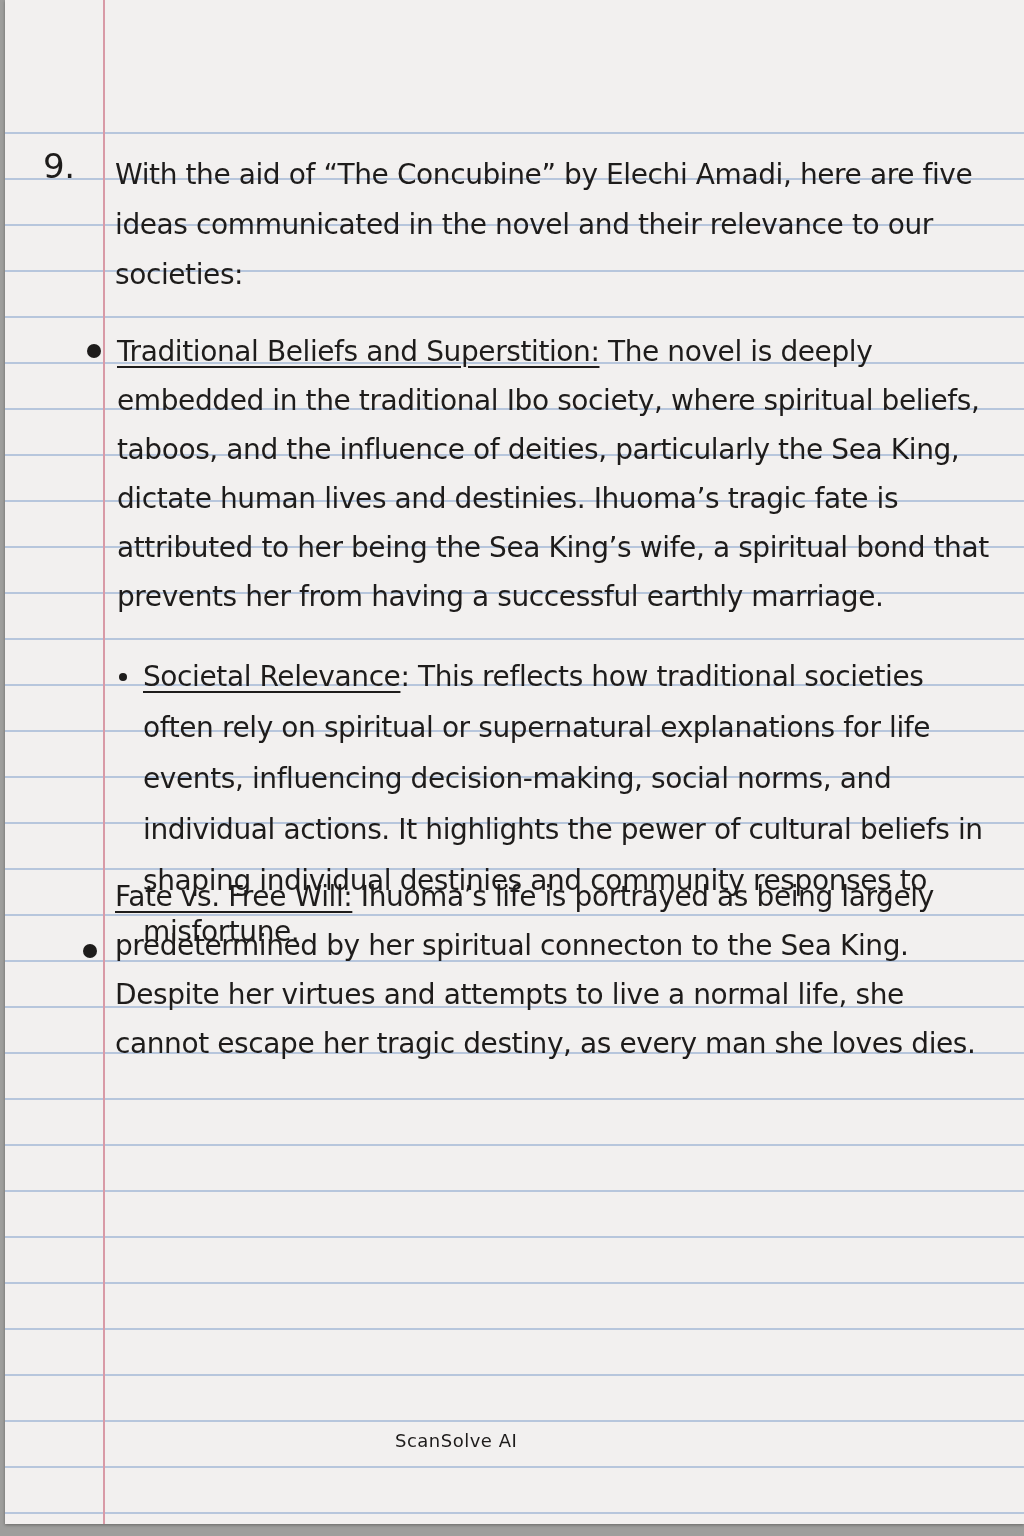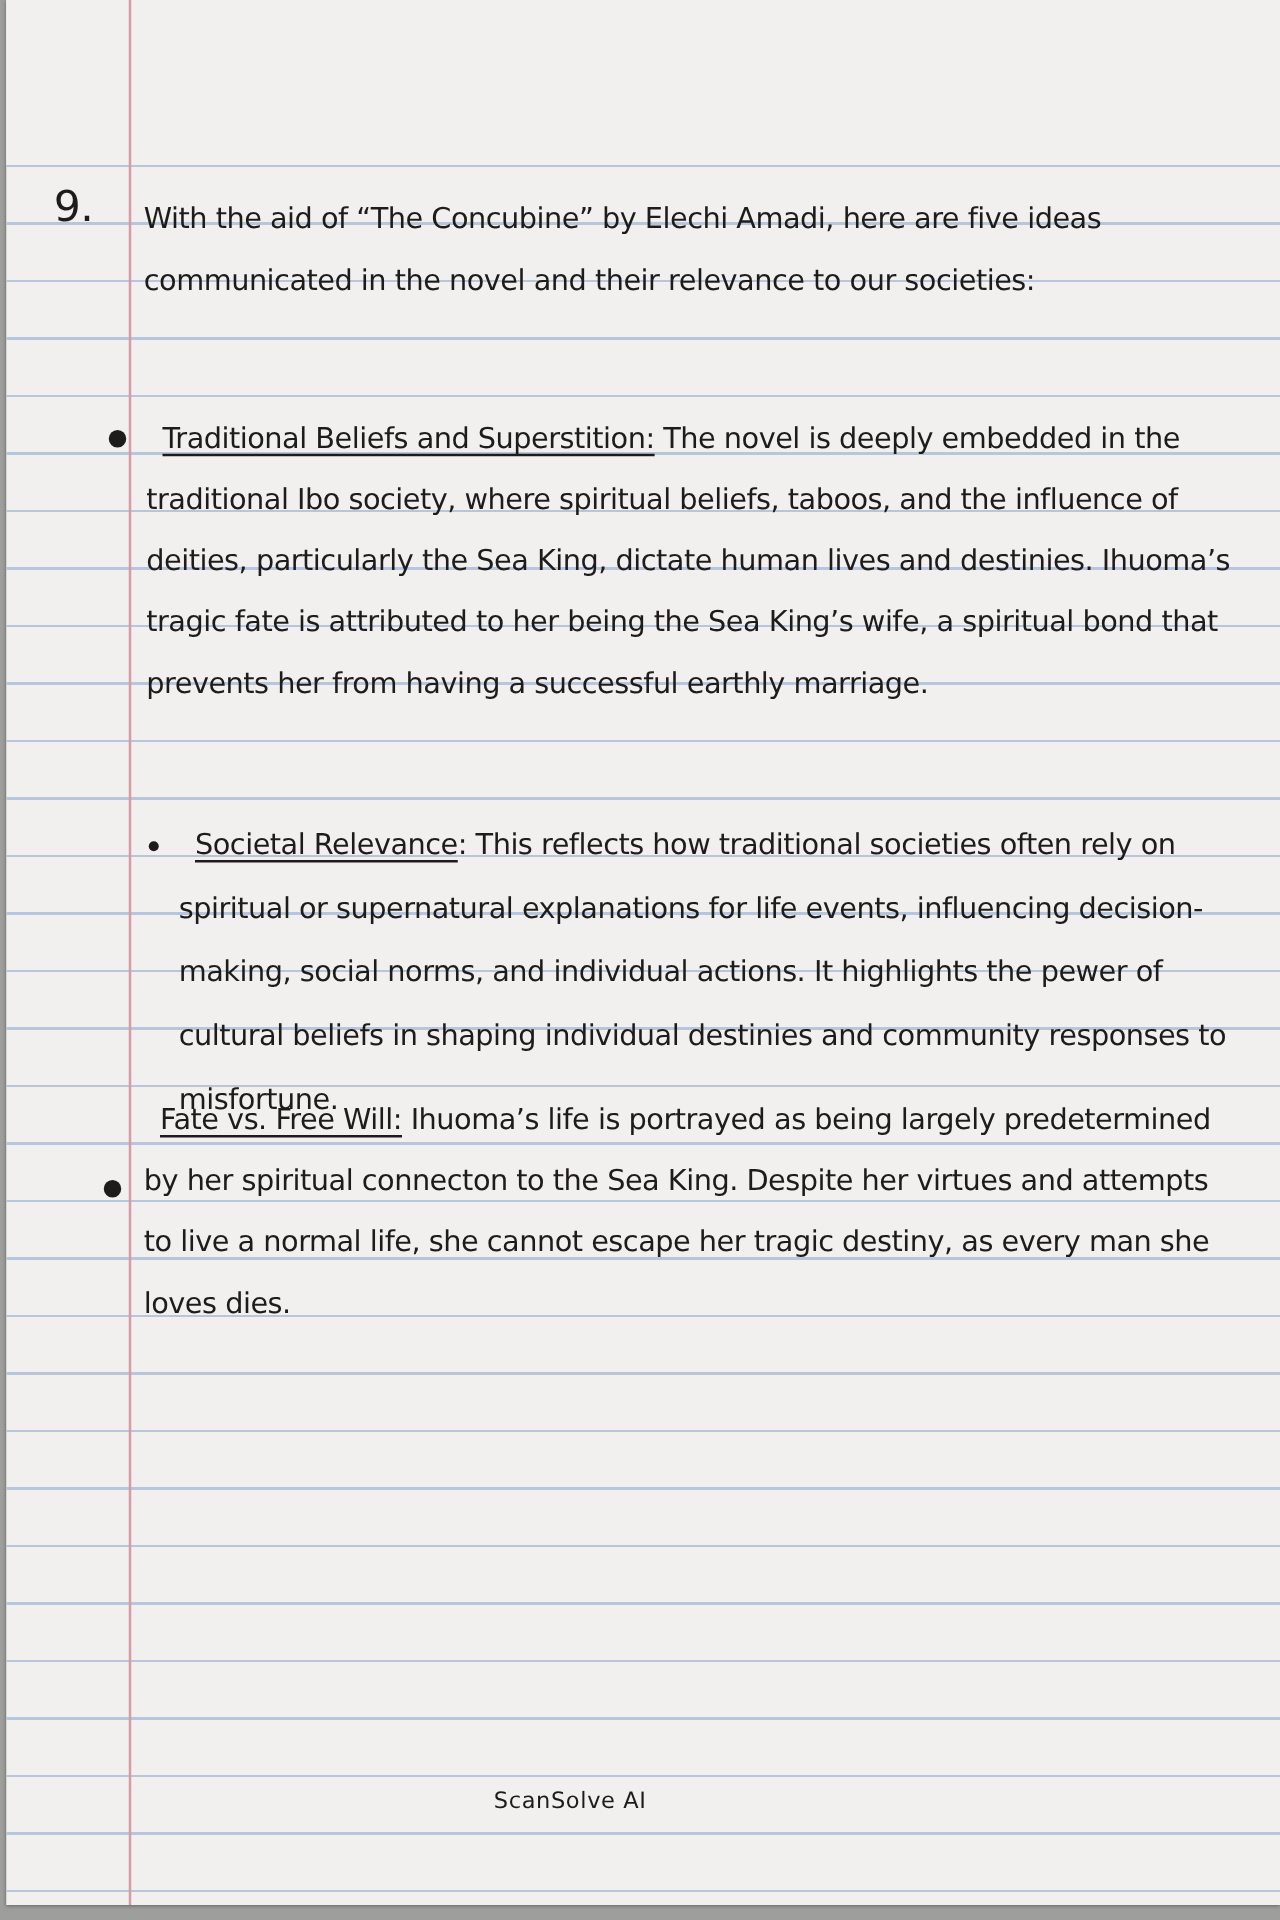--- a/index.html
+++ b/index.html
@@ -19,27 +19,27 @@
       box-shadow: 0 1px 3px rgba(0,0,0,0.35);
     }
     .paper::before {
       content: ""; position: absolute; left: 0; right: 0; top: 0; height: 132px;
       background: #f2f0ef;
     }
     .margin-line {
       position: absolute; left: 98px; top: 0; bottom: 0; width: 2px;
       background: #d89aa6;
     }
-    .ink { color: #1e1c1b; font-family: "DejaVu Sans", sans-serif; font-size: 23px; letter-spacing: -0.4px; }
+    .ink { color: #1e1c1b; font-family: "DejaVu Sans", sans-serif; font-size: 28px; letter-spacing: -0.4px; }
     .qnum { position: absolute; left: 38px; top: 146px; font-size: 34px; }
     .intro { position: absolute; left: 110px; top: 150px; width: 880px; line-height: 50px; }
     .bullet-block { position: absolute; width: 880px; line-height: 49px; }
     .dot { position: absolute; width: 14px; height: 14px; border-radius: 50%; background: #1e1c1b; }
     .small-dot { position: absolute; width: 8px; height: 8px; border-radius: 50%; background: #1e1c1b; }
-    .heading { text-decoration: underline; text-decoration-thickness: 2px; text-underline-offset: 5px; margin-left: 13px; }
+    .heading { text-decoration: underline; text-decoration-thickness: 2px; text-underline-offset: 5px; }
     .sub-block { position: absolute; width: 850px; line-height: 51px; }
     .brand { position: absolute; left: 390px; top: 1430px; font-size: 18px; letter-spacing: 0.5px; }
   </style>
 </head>
 <body>
 
 <div class="paper">
   <div class="margin-line"></div>
 
   <div class="ink qnum">9.</div>

